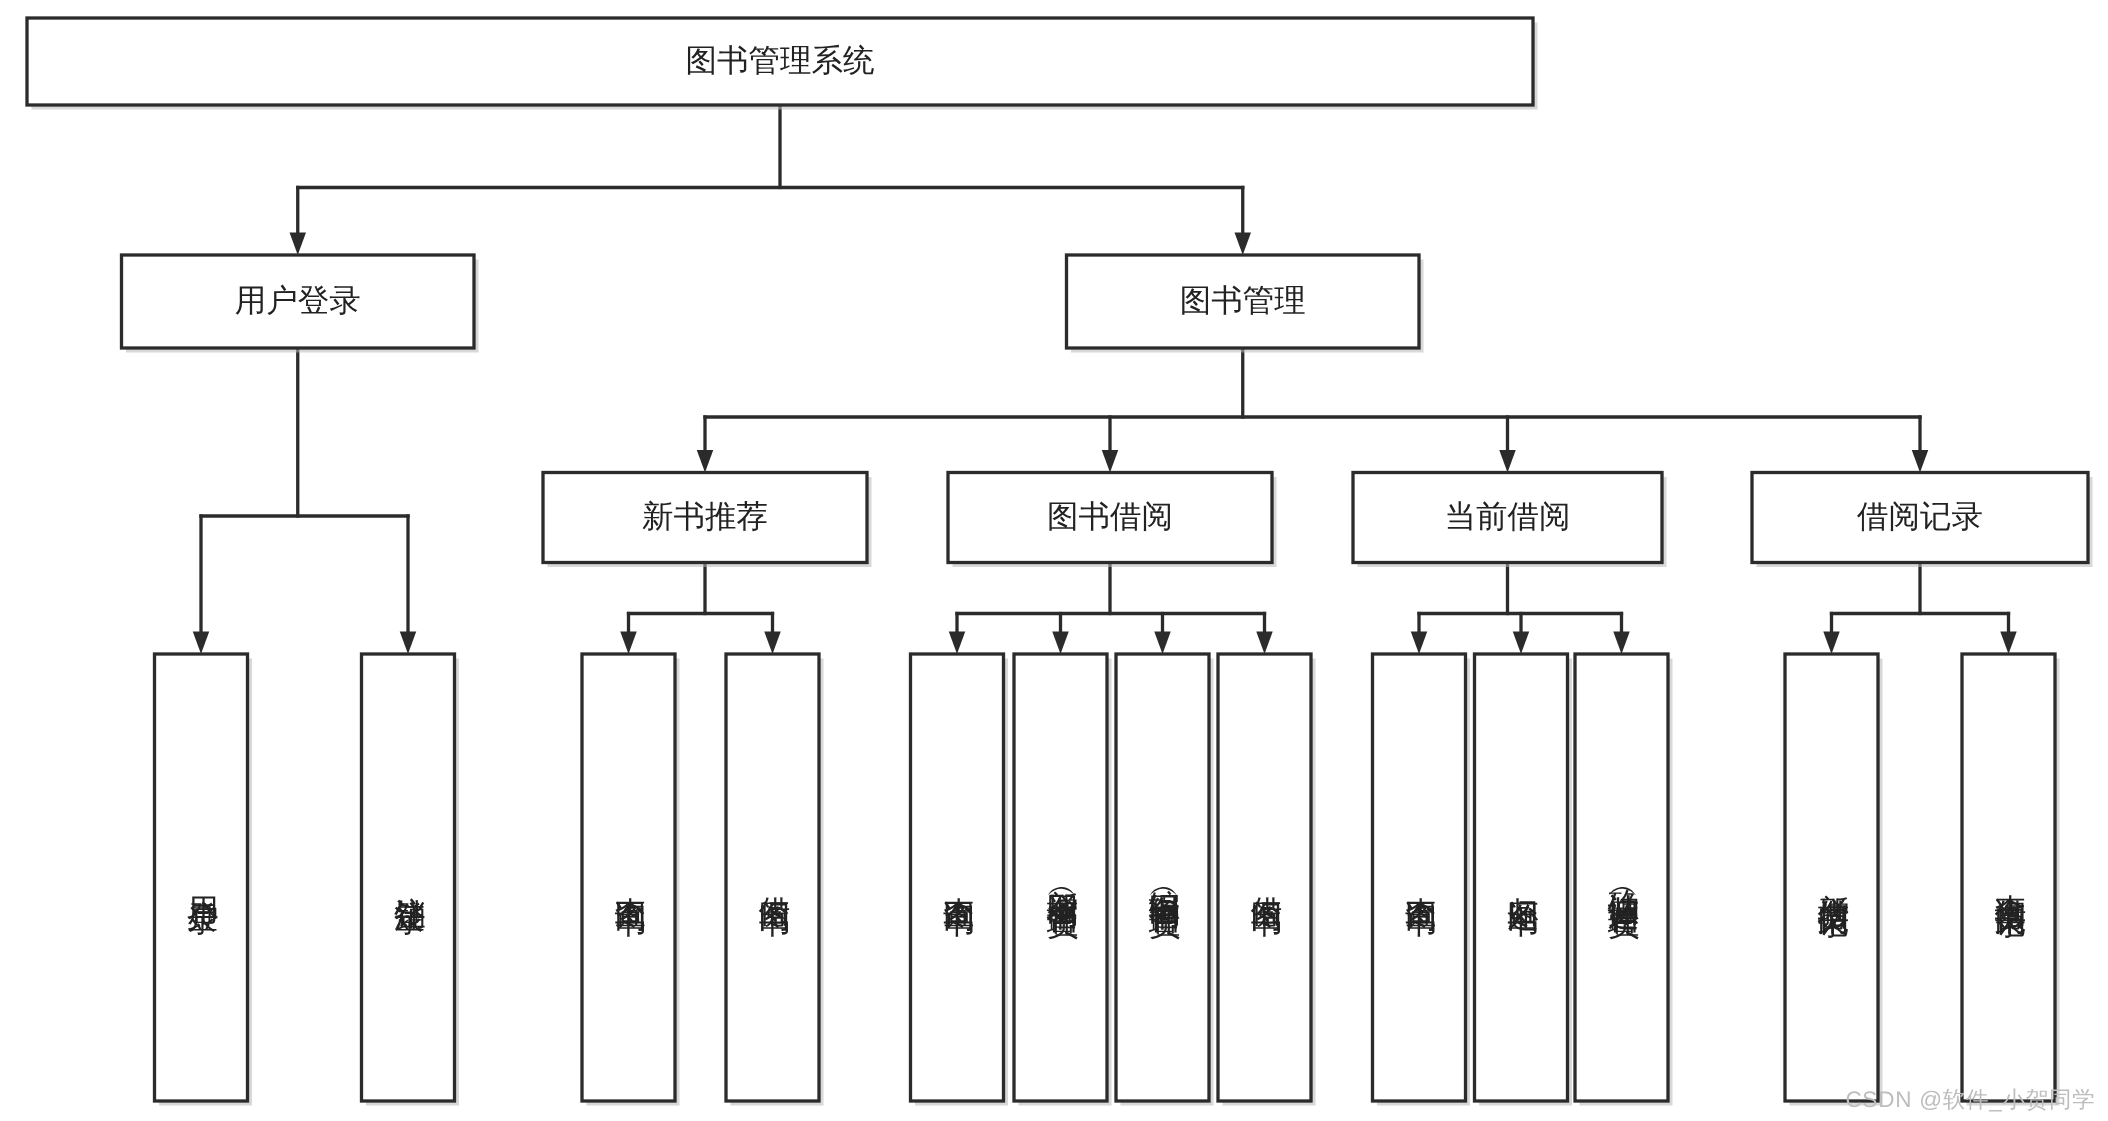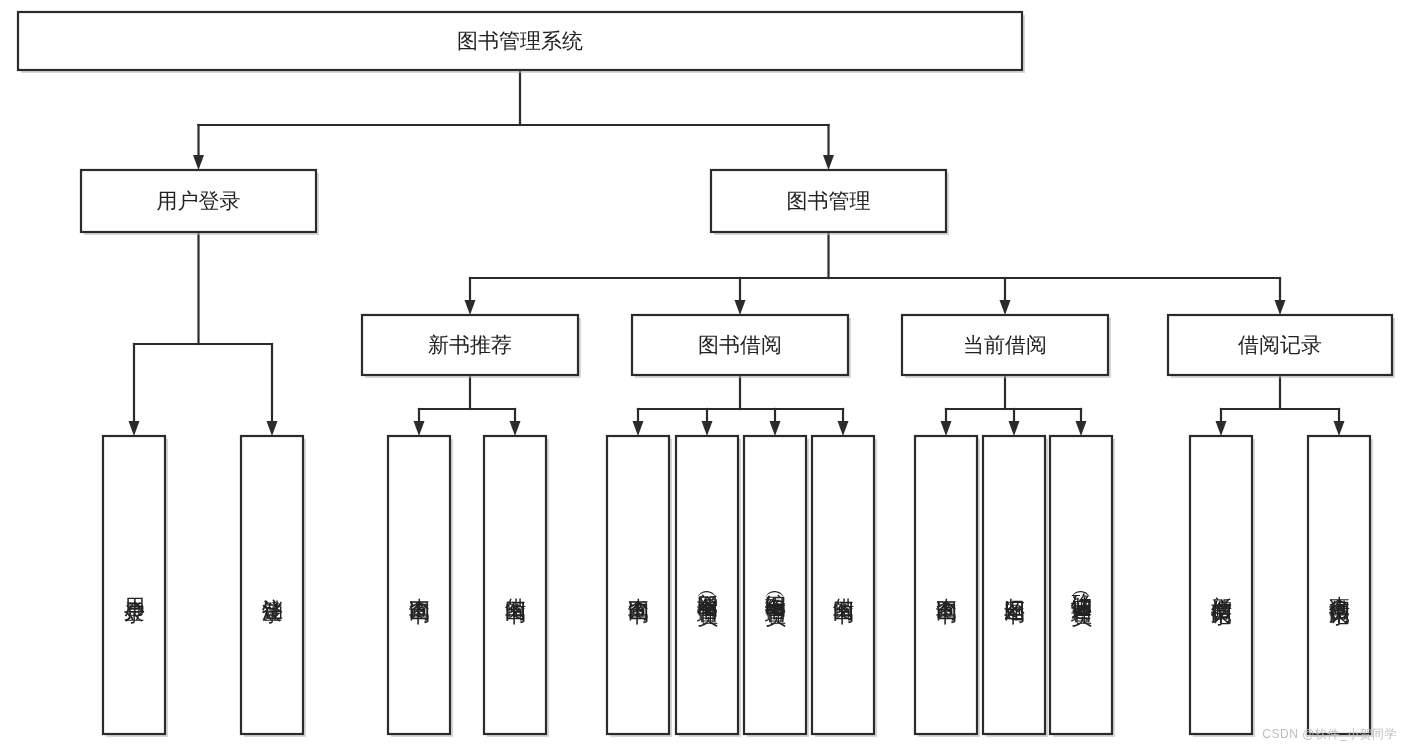--- a/index.html
+++ b/index.html
@@ -61,21 +61,21 @@
     color: #222222;
     letter-spacing: 2px;
     white-space: nowrap;
     pointer-events: none;
   }
   .watermark {
     position: absolute;
     right: 8px;
     bottom: 4px;
     font-family: "Liberation Sans", "DejaVu Sans", sans-serif;
-    font-size: 12px;
+    font-size: 15px;
     color: #bdbdbd;
     letter-spacing: 0.5px;
     white-space: nowrap;
   }
 </style>
 </head>
 <body>
 
 <div id="diagram-root">
   <svg id="diagram-svg" width="1405" height="747" viewBox="0 0 1405 747" xmlns="http://www.w3.org/2000/svg">

